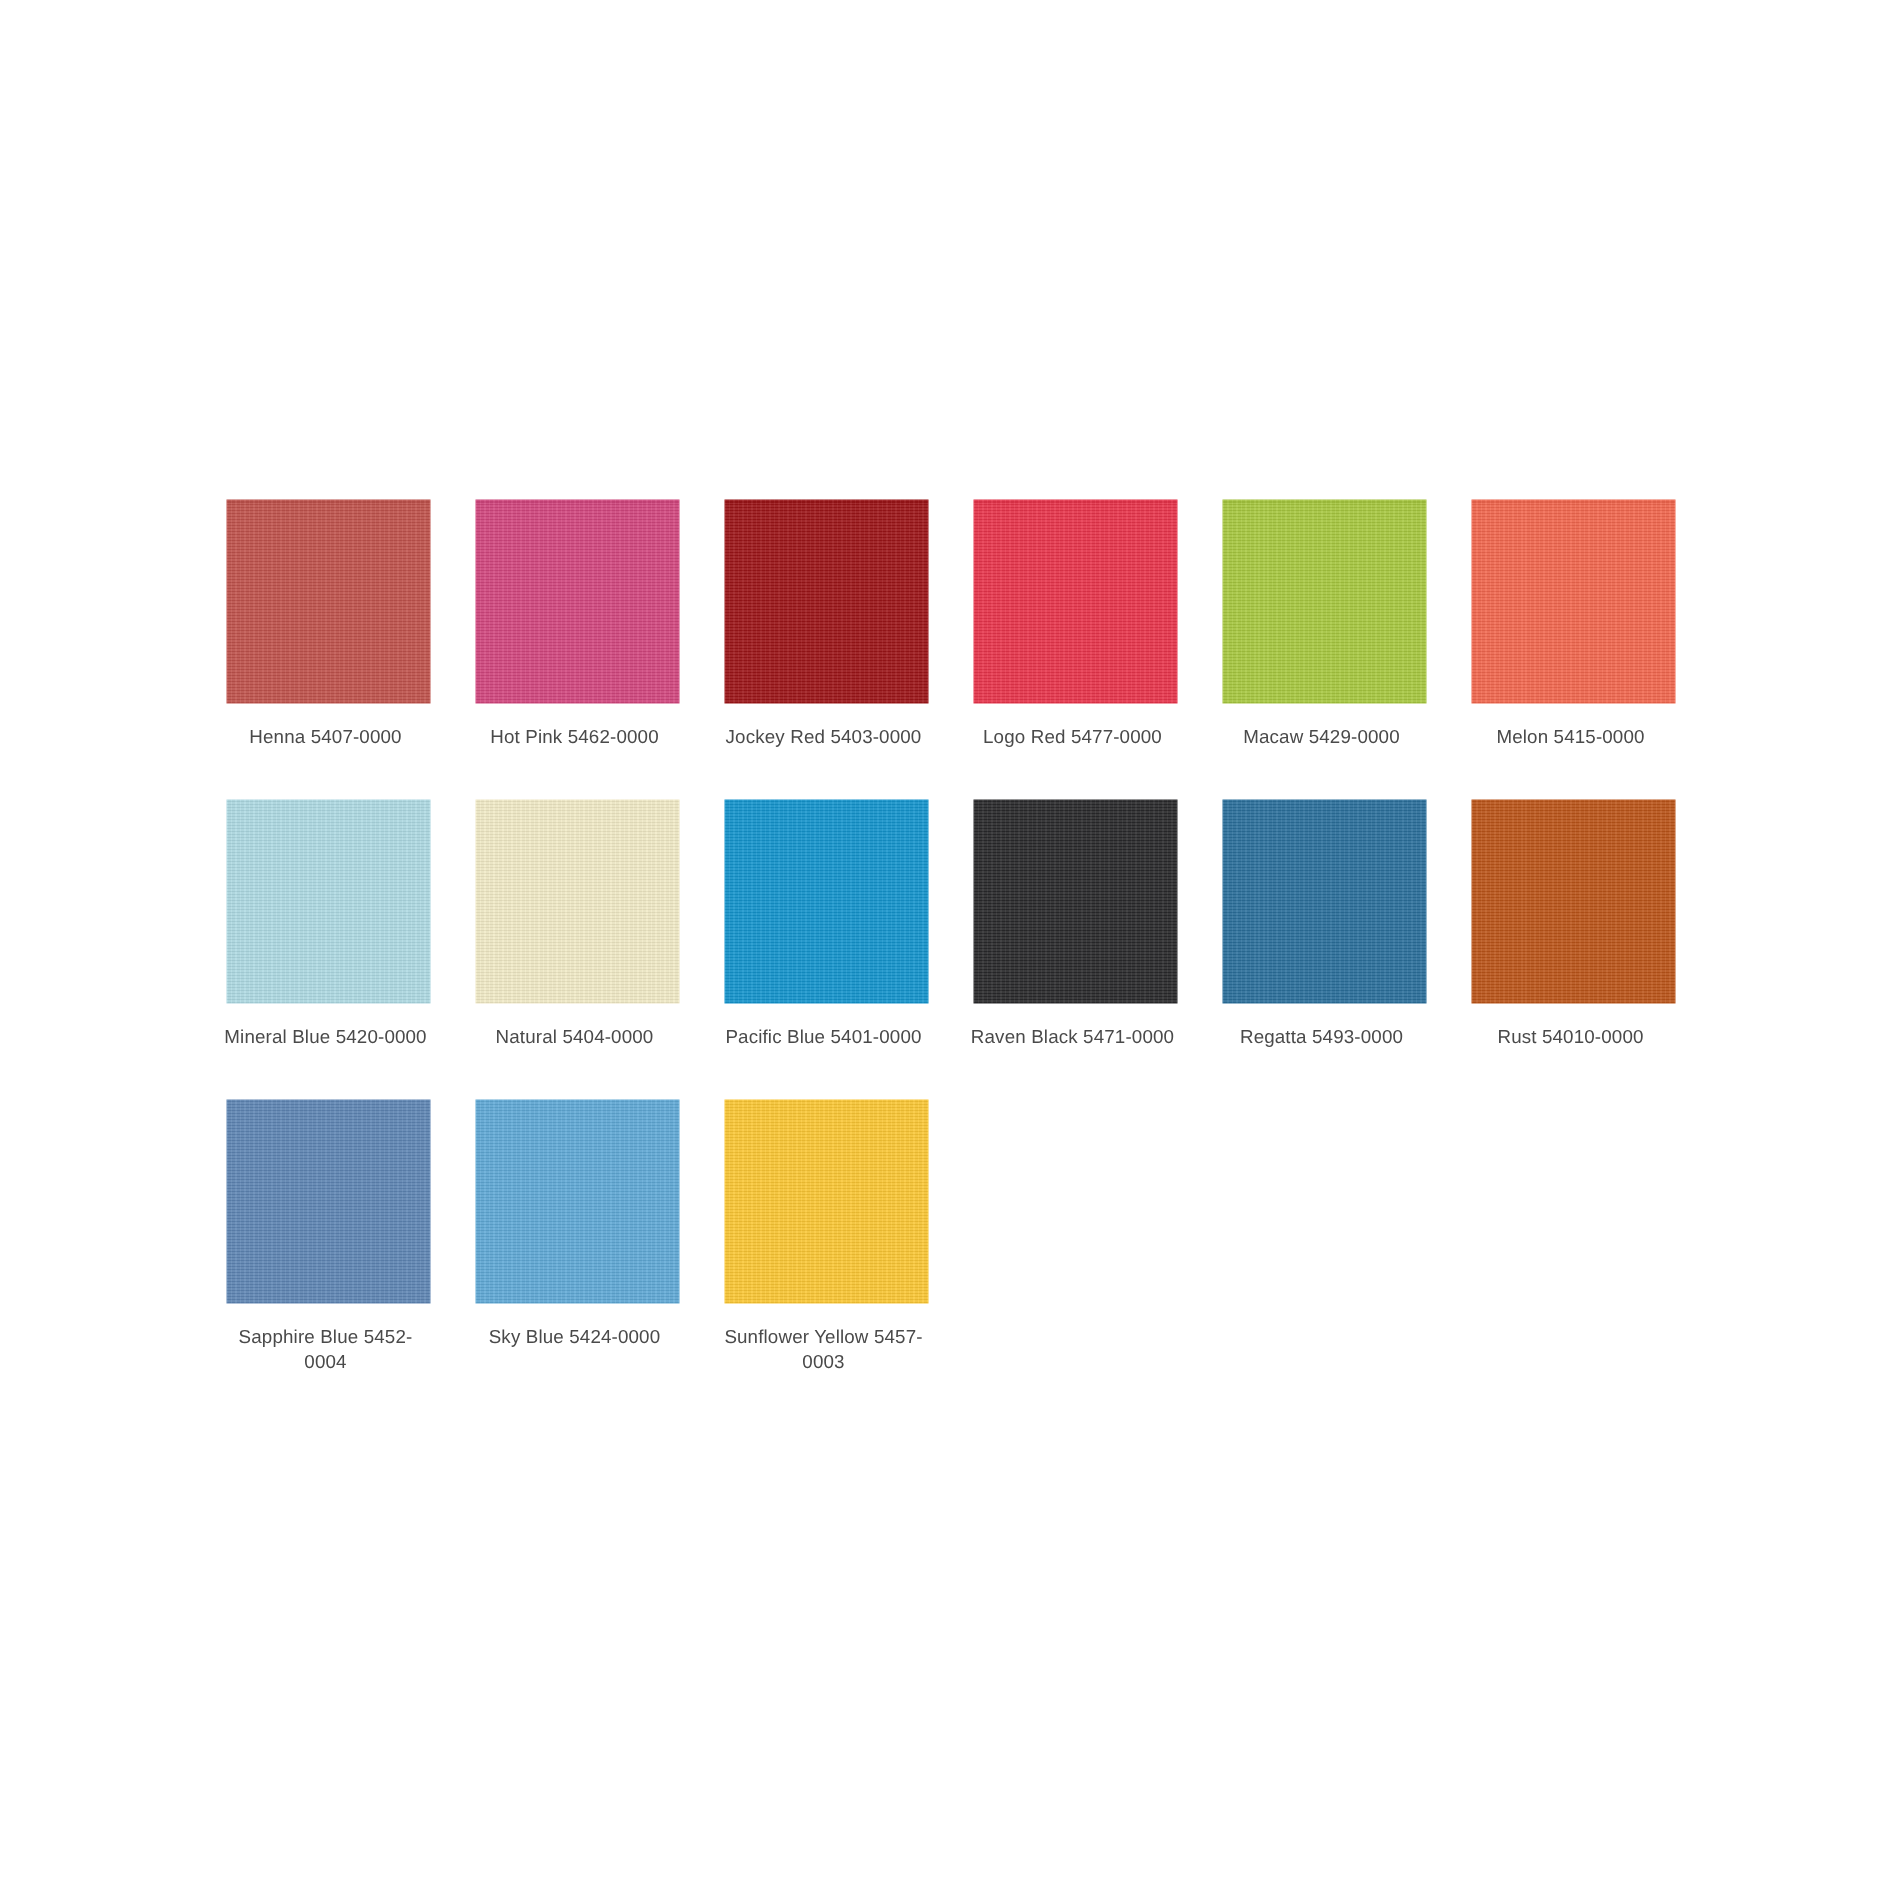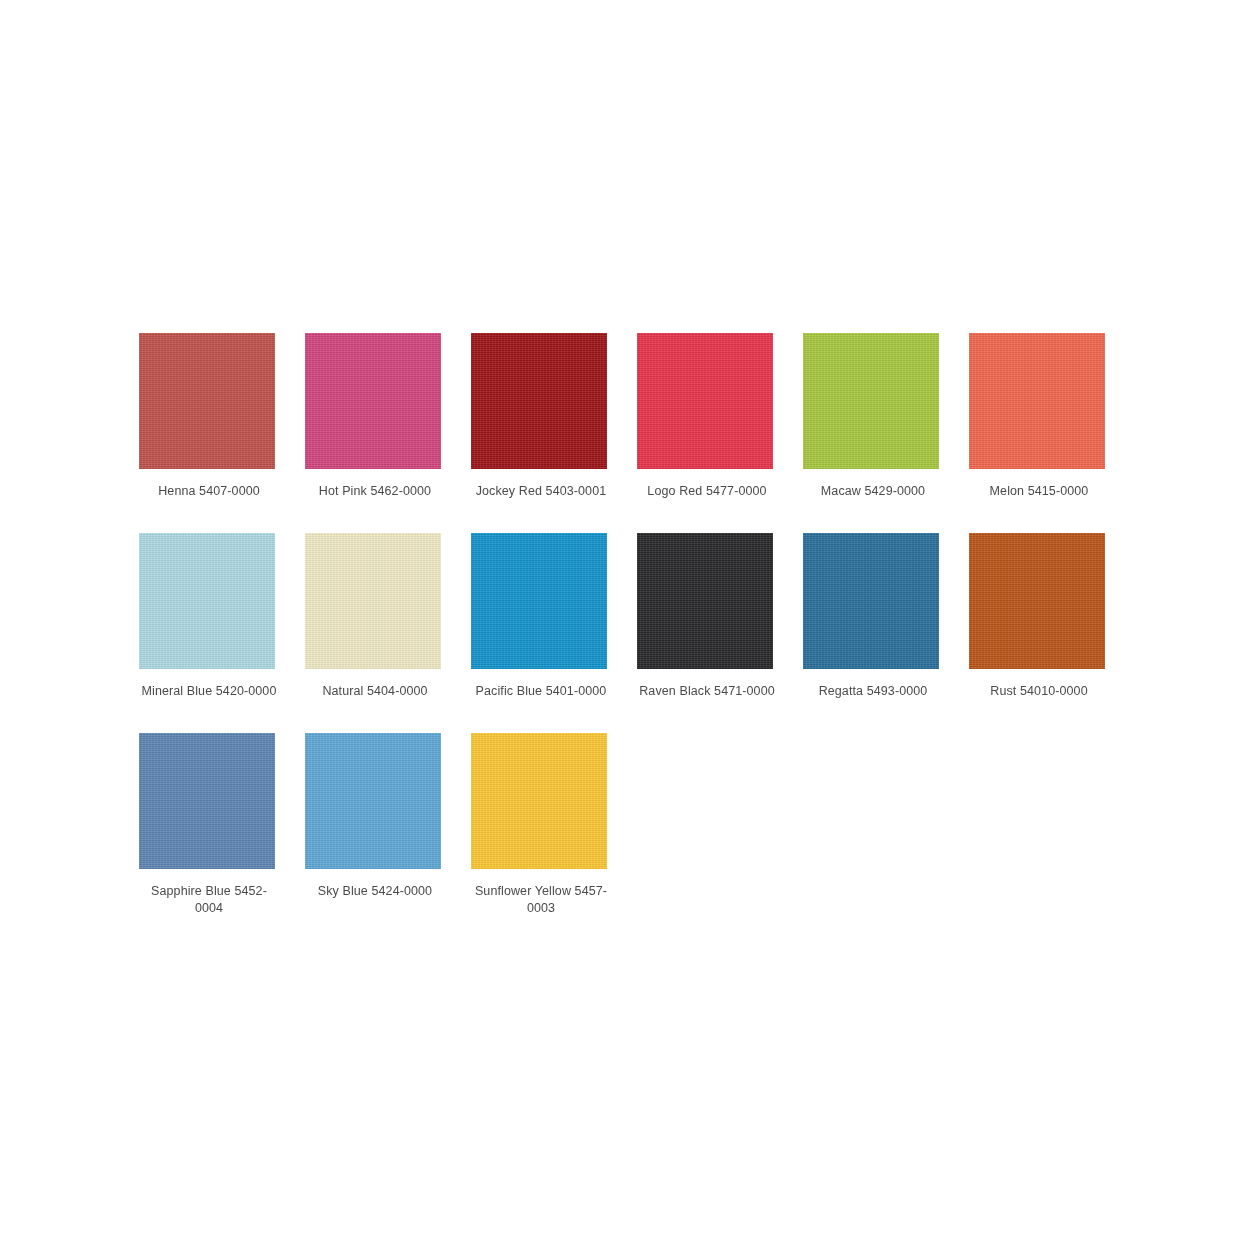--- a/index.html
+++ b/index.html
@@ -24,21 +24,21 @@
     grid-template-columns: repeat(6, 136px);
     column-gap: 30px;
     row-gap: 0px;
     grid-auto-rows: 200px;
   }
 
   .swatch-cell {
     width: 148px;
     display: flex;
     flex-direction: column;
-    align-items: flex-start;
+    align-items: flex-end;
   }
 
   .swatch-chip {
     position: relative;
     width: 136px;
     height: 136px;
     box-sizing: border-box;
     overflow: hidden;
   }
 
@@ -90,21 +90,21 @@
     <div class="swatch-cell">
       <div class="swatch-chip" style="background-color: rgb(192, 82, 76);"></div>
       <div class="swatch-label">Henna 5407-0000</div>
     </div>
     <div class="swatch-cell">
       <div class="swatch-chip" style="background-color: rgb(210, 70, 126);"></div>
       <div class="swatch-label">Hot Pink 5462-0000</div>
     </div>
     <div class="swatch-cell">
       <div class="swatch-chip" style="background-color: rgb(156, 20, 23);"></div>
-      <div class="swatch-label">Jockey Red 5403-0001</div>
+      <div class="swatch-label">Jockey Red 5403-0000</div>
     </div>
     <div class="swatch-cell">
       <div class="swatch-chip" style="background-color: rgb(232, 52, 75);"></div>
       <div class="swatch-label">Logo Red 5477-0000</div>
     </div>
     <div class="swatch-cell">
       <div class="swatch-chip" style="background-color: rgb(167, 200, 63);"></div>
       <div class="swatch-label">Macaw 5429-0000</div>
     </div>
     <div class="swatch-cell">

